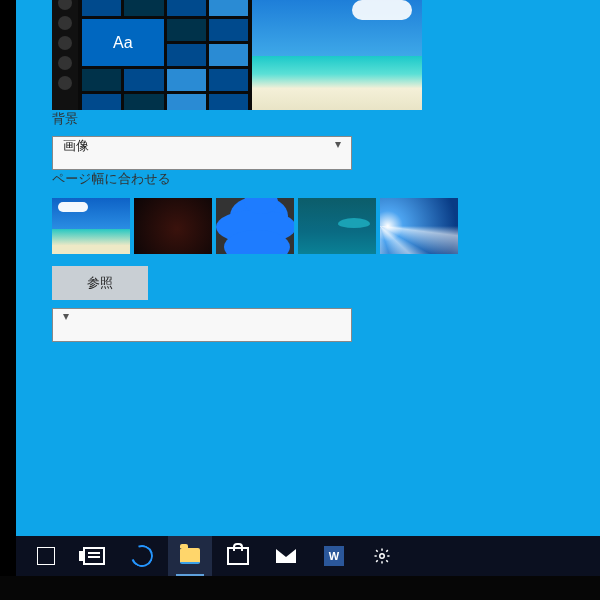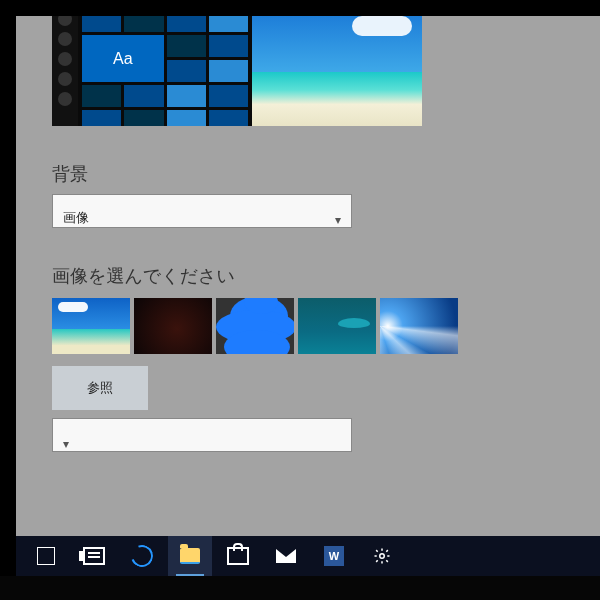--- a/index.html
+++ b/index.html
@@ -1,46 +1,46 @@
 <!DOCTYPE html>
 <html><head>
 <meta charset="utf-8">
 <style>
   html,body{margin:0;padding:0;width:600px;height:600px;background:#000;font-family:"Yu Gothic UI","Segoe UI",sans-serif}
-  .screen{position:absolute;left:16px;top:16px;width:584px;height:560px;background:#a3a3a3;overflow:hidden}
+  .screen{position:absolute;left:16px;top:0;width:584px;height:560px;background:#0ea5e9;overflow:hidden}
   .content{position:absolute;left:36px;top:-10px;width:420px}
   .preview{display:flex;gap:0}
   .preview-start{width:200px;height:120px;background:#0a0a0a;position:relative;overflow:hidden}
   .start-strip{position:absolute;left:0;top:0;bottom:0;width:26px;background:#111}
   .start-strip span{display:block;width:14px;height:14px;border-radius:50%;background:#333;margin:6px auto}
   .tiles{position:absolute;left:30px;top:4px;right:4px;bottom:4px;display:grid;grid-template-columns:repeat(4,1fr);grid-auto-rows:22px;gap:3px}
   .tile{background:#0b4d7a}
   .tile.big{grid-column:span 2;grid-row:span 2;background:#0067c0;display:flex;align-items:center;justify-content:center;color:#fff;font-size:16px}
   .tile.s1{background:#004a8d}
   .tile.s2{background:#00324a}
   .tile.s3{background:#2a8bd4}
   .preview-wall{width:170px;height:120px;overflow:hidden;position:relative}
   .sky{position:absolute;inset:0;background:linear-gradient(#1877d6,#3ea8e8 55%,#1cc9c9 55%,#5be0d6 70%,#f4f0d8 82%,#e9e4c6)}
   .cloud{position:absolute;right:10px;top:10px;width:60px;height:20px;background:#fff;border-radius:20px;opacity:.9}
-  .section-label{margin-top:36px;font-size:18px;color:#333}
-  .select{margin-top:8px;width:300px;height:34px;border:1px solid #888;background:#f8f8f8;display:flex;align-items:flex-end;justify-content:space-between;padding:0 10px;font-size:13px;color:#222;box-sizing:border-box}
+  .section-label{font-size:13px;color:#333}
+  .select{margin-top:8px;width:300px;height:34px;border:1px solid #888;background:#f8f8f8;display:flex;align-items:flex-start;justify-content:space-between;padding:0 10px;font-size:13px;color:#222;box-sizing:border-box}
   .select .chev{font-size:12px;color:#555}
   .thumbs{display:flex;margin-top:10px;gap:4px}
   .thumb{width:78px;height:56px;background:#333;position:relative;overflow:hidden}
   .thumb.beach{background:linear-gradient(#0e62c6,#2a8de3 55%,#24c7c2 55%,#eee9c6 85%)}
   .thumb.t1 .cl{position:absolute;left:6px;top:4px;width:30px;height:10px;background:#fff;border-radius:10px;opacity:.95}
   .thumb.t2{background:radial-gradient(circle at 55% 55%,#3a120c,#0b0506);}
   .thumb.t3{position:relative}
   .scribble{position:absolute;left:-6px;top:-8px;width:100px;height:78px}
   .scribble div{position:absolute;background:#1e7cff;border-radius:50%}
   .thumb.t4{background:linear-gradient(180deg,#0c5d6a,#0a6b83 60%,#0a8196)}
   .whale{position:absolute;right:6px;top:20px;width:32px;height:10px;background:#1aa2b5;border-radius:50% 50% 50% 50%/60% 60% 40% 40%}
   .thumb.t5{background:radial-gradient(circle at 10% 50%,#fff,#4da4f0 20%,#083b85 90%)}
   .rays{position:absolute;inset:0;background:conic-gradient(from 90deg at 0% 50%,rgba(255,255,255,.0),rgba(255,255,255,.6) 2%,rgba(255,255,255,0) 8%,rgba(255,255,255,.5) 12%,rgba(255,255,255,0) 20%,rgba(255,255,255,.5) 28%,rgba(255,255,255,0) 40%)}
-  .browse{margin-top:12px;width:96px;height:44px;background:#c9cfd4;border:none;font-size:13px;color:#222;display:flex;align-items:center;justify-content:center}
+  .browse{margin-top:12px;width:96px;height:34px;background:#c9cfd4;border:none;font-size:13px;color:#222;display:flex;align-items:center;justify-content:center}
   .taskbar{position:absolute;left:16px;bottom:24px;width:584px;height:40px;background:#0b1020;display:flex;align-items:center;padding-left:8px;gap:4px;box-sizing:border-box}
   .tbitem{width:44px;height:40px;display:flex;align-items:center;justify-content:center;color:#fff;position:relative}
   .tbitem.active{background:#1f2a44}
   .tbitem .under{position:absolute;bottom:0;left:8px;right:8px;height:2px;background:#5ea0dc}
   .square{width:16px;height:16px;border:1px solid #fff}
   .tsk{width:18px;height:14px;border:2px solid #fff;position:relative}
   .tsk:before,.tsk:after{content:"";position:absolute;background:#fff}
   .tsk:before{left:-6px;top:2px;width:4px;height:10px}
   .tsk:after{left:3px;top:3px;width:12px;height:2px;box-shadow:0 4px 0 #fff}
   .edge{width:18px;height:18px;border-radius:50%;border:2px solid #2596ff;border-left-color:transparent;transform:rotate(25deg)}
@@ -94,21 +94,21 @@
           <div class="cloud"></div>
       </div>
     </div>
 
     <div class="section-label">背景</div>
     <div class="select">
       <span>画像</span>
       <span class="chev">▾</span>
     </div>
 
-    <div class="section-label">画像を選んでください</div>
+    <div class="section-label">ページ幅に合わせる</div>
     <div class="thumbs">
       <div class="thumb beach t1">
           <div class="cl"></div>
         </div>
       <div class="thumb t2"></div>
       <div class="thumb t3">
         <div class="scribble">
           <div style="left:20px;top:6px;width:58px;height:40px"></div>
           <div style="left:6px;top:20px;width:80px;height:34px"></div>
           <div style="left:14px;top:40px;width:66px;height:34px"></div>

